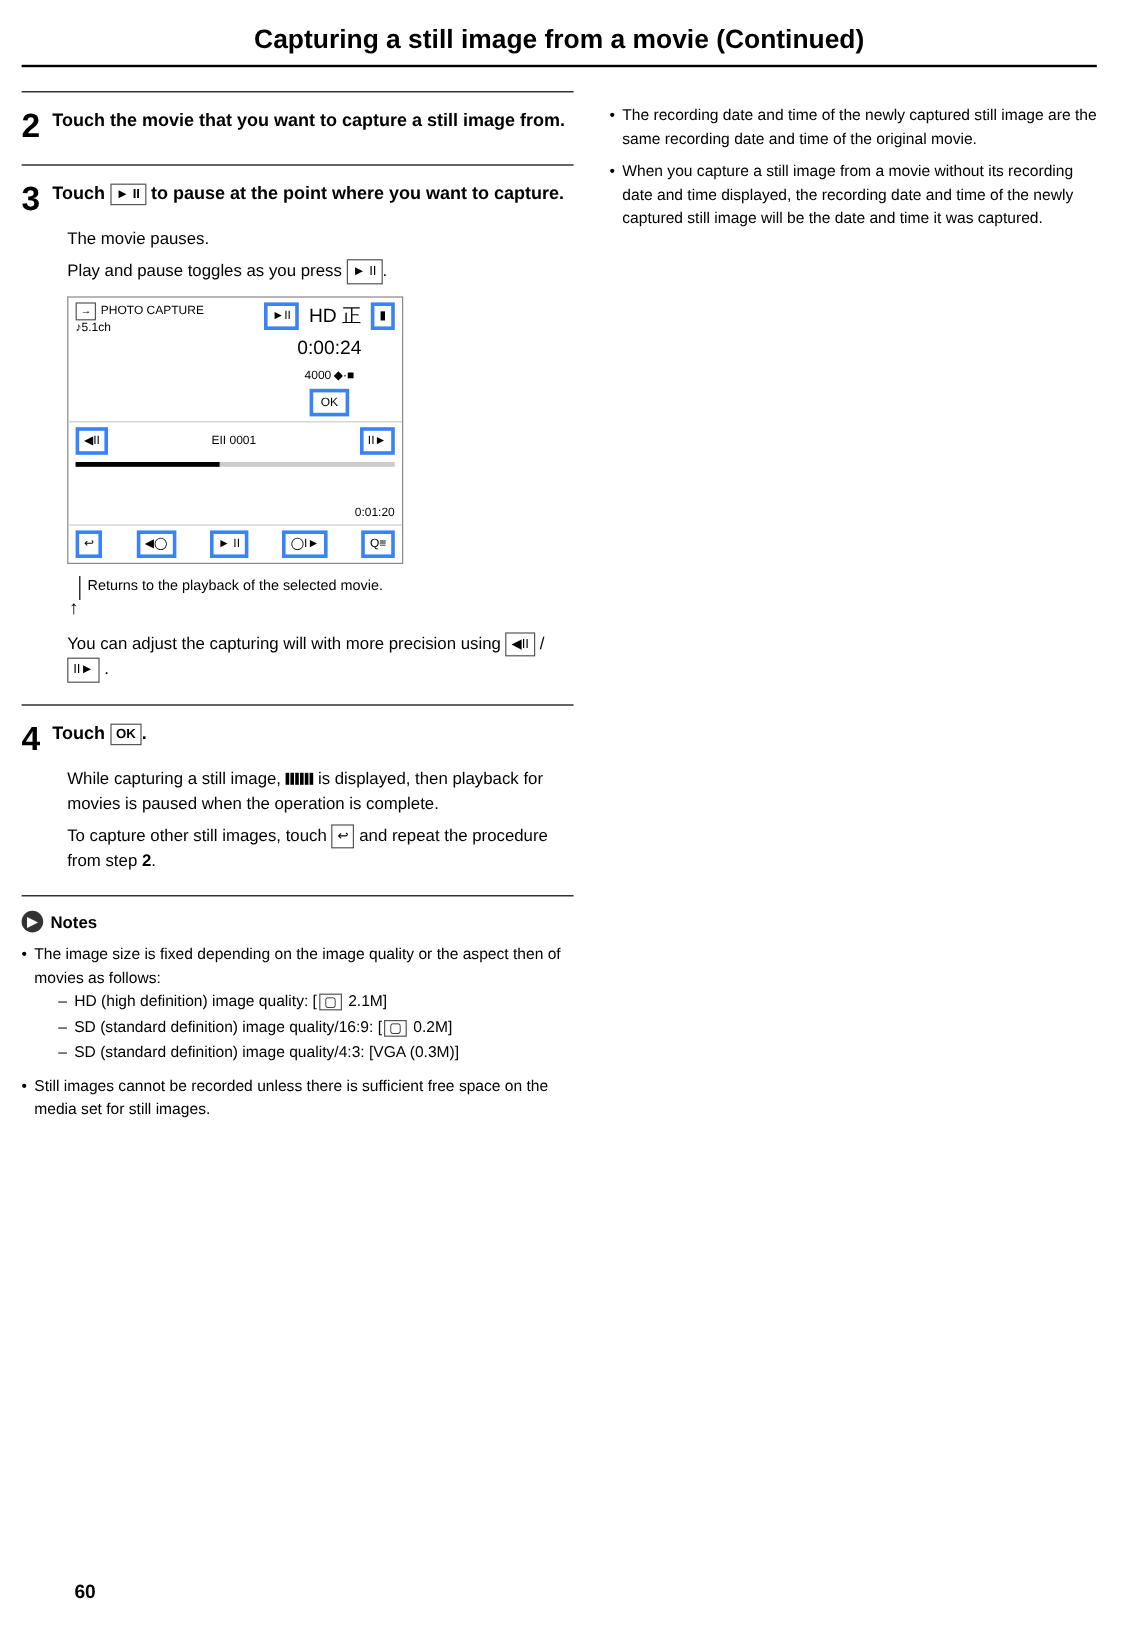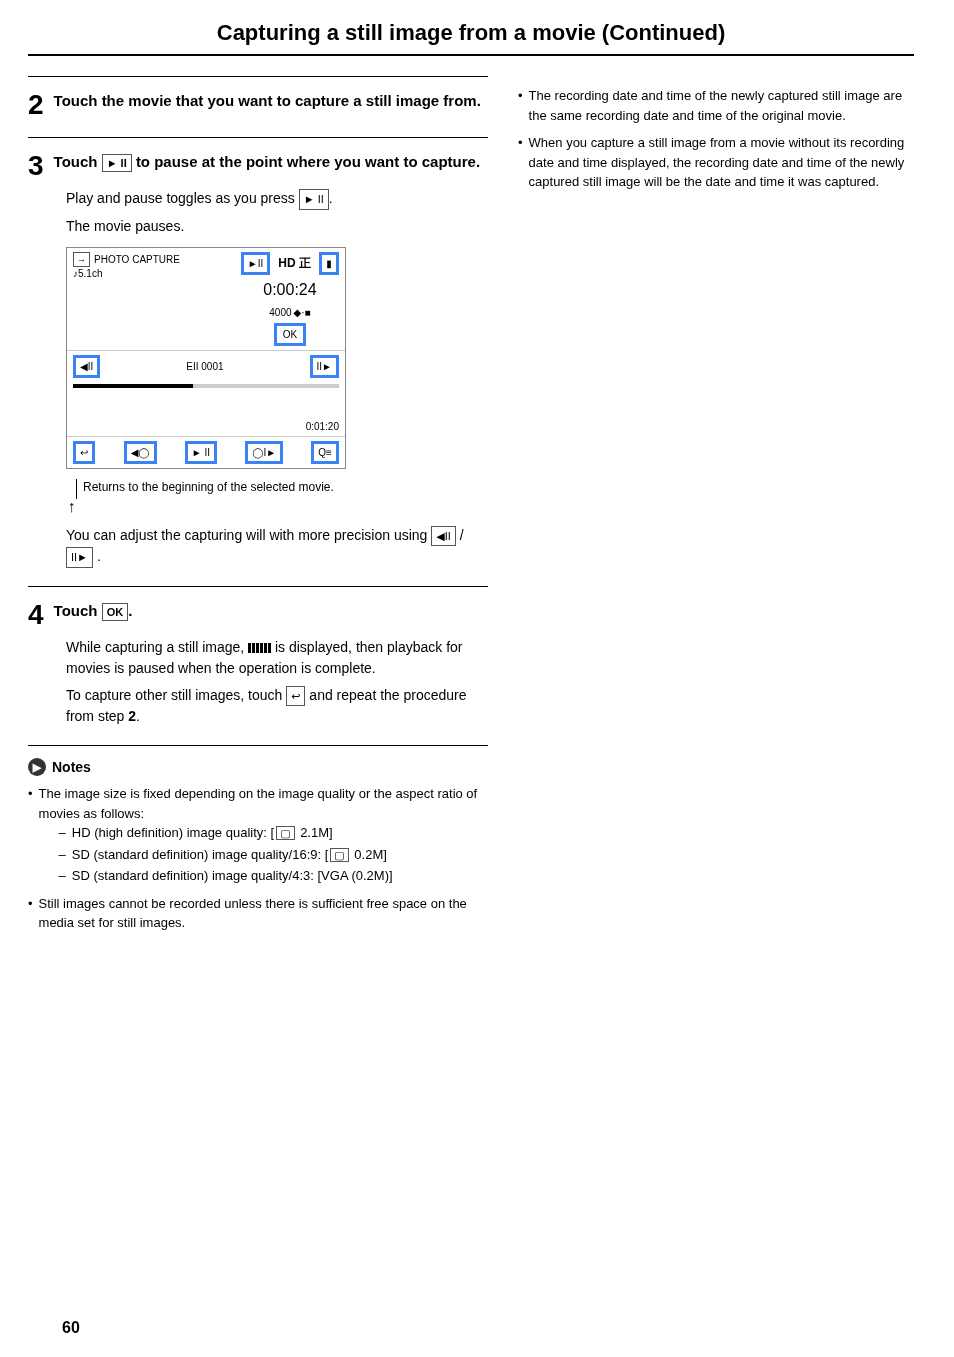--- a/index.html
+++ b/index.html
@@ -8,21 +8,21 @@
       min-height: 1357px;
       background: #fff;
       font-family: Arial, Helvetica, sans-serif;
       font-size: 14px;
       color: #000;
       position: relative;
     }
     .page-container {
       width: 954px;
       min-height: 1357px;
-      padding: 20px 40px 40px 28px;
+      padding: 20px 40px 40px 18px;
       position: relative;
     }
     .page-title {
       font-size: 22px;
       font-weight: bold;
       border-bottom: 2px solid #000;
       padding-bottom: 8px;
       margin-bottom: 20px;
       text-align: center;
     }
@@ -234,38 +234,38 @@
       <div class="step-block">
         <div class="step-header">
           <div class="step-number">3</div>
           <div class="step-instruction">
             <span>Touch</span>
             <span class="inline-icon-box">► II</span>
             <span> to pause at the point where you want to capture.</span>
           </div>
         </div>
         <div class="step-body">
+          <p>The movie pauses.</p>
           <p>Play and pause toggles as you press <span class="inline-icon-box">► II</span>.</p>
-          <p>The movie pauses.</p>
 
           <div class="movie-ui">
             <div class="movie-ui-top">
               <div>
                 <div class="movie-ui-info">
                   <div style="display:flex;align-items:center;gap:4px;">
                     <span style="border:1px solid #555;padding:1px 3px;font-size:9px;">→</span>
                     <span>PHOTO CAPTURE</span>
                   </div>
                   <div>♪5.1ch</div>
                 </div>
               </div>
               <div style="display:flex;flex-direction:column;align-items:center;gap:3px;">
                 <div style="display:flex;gap:8px;align-items:center;">
                   <span class="btn-box">►II</span>
-                  <span style="font-size:12px;font-weight:bold;">HD 正</span>
+                  <span style="font-size:16px;">HD 正</span>
                   <span class="btn-box">▮</span>
                 </div>
                 <div style="font-size:16px;text-align:right;">0:00:24</div>
                 <div style="font-size:10px;display:flex;align-items:center;gap:2px;">
                   <span>4000</span>
                   <span>◆·■</span>
                 </div>
                 <span class="btn-box" style="padding:1px 6px;">OK</span>
               </div>
             </div>
@@ -287,21 +287,21 @@
               <span class="btn-box">◯I►</span>
               <span class="btn-box">Q≡</span>
             </div>
           </div>
 
           <div style="display:flex;align-items:flex-start;gap:6px;margin-top:2px;">
             <div style="display:flex;flex-direction:column;align-items:center;gap:0;">
               <div style="width:1px;height:20px;background:#000;margin-left:10px;"></div>
               <div style="font-size:16px;line-height:1;">↑</div>
             </div>
-            <div style="font-size:12px;line-height:1.4;">Returns to the beginning of the selected movie.</div>
+            <div style="font-size:12px;line-height:1.4;">Returns to the playback of the selected movie.</div>
           </div>
 
           <p style="margin-top:10px;">
             <span>You can adjust the capturing will with more precision using</span>
             <span class="inline-icon-box">◀II</span>
             /
             <span class="inline-icon-box">II►</span>
             .
           </p>
         </div>
@@ -330,33 +330,33 @@
 
       <div class="notes-section">
         <div class="notes-header">
           <div class="notes-icon">▶</div>
           <span>Notes</span>
         </div>
         <div class="notes-list">
           <div class="note-item">
             <span class="note-bullet">•</span>
             <div>
-              <span>The image size is fixed depending on the image quality or the aspect ratio of movies as follows:</span>
+              <span>The image size is fixed depending on the image quality or the aspect then of movies as follows:</span>
               <div class="note-sub">
                 <div class="note-sub-item">
                   <span class="note-dash">–</span>
                   <span>HD (high definition) image quality: [<span style="border:1px solid #555;padding:0 3px;font-size:11px;margin:0 2px;">▢</span> 2.1M]</span>
                 </div>
                 <div class="note-sub-item">
                   <span class="note-dash">–</span>
                   <span>SD (standard definition) image quality/16:9: [<span style="border:1px solid #555;padding:0 3px;font-size:11px;margin:0 2px;">▢</span> 0.2M]</span>
                 </div>
                 <div class="note-sub-item">
                   <span class="note-dash">–</span>
-                  <span>SD (standard definition) image quality/4:3: [VGA (0.2M)]</span>
+                  <span>SD (standard definition) image quality/4:3: [VGA (0.3M)]</span>
                 </div>
               </div>
             </div>
           </div>
           <div class="note-item">
             <span class="note-bullet">•</span>
             <span>Still images cannot be recorded unless there is sufficient free space on the media set for still images.</span>
           </div>
         </div>
       </div>

